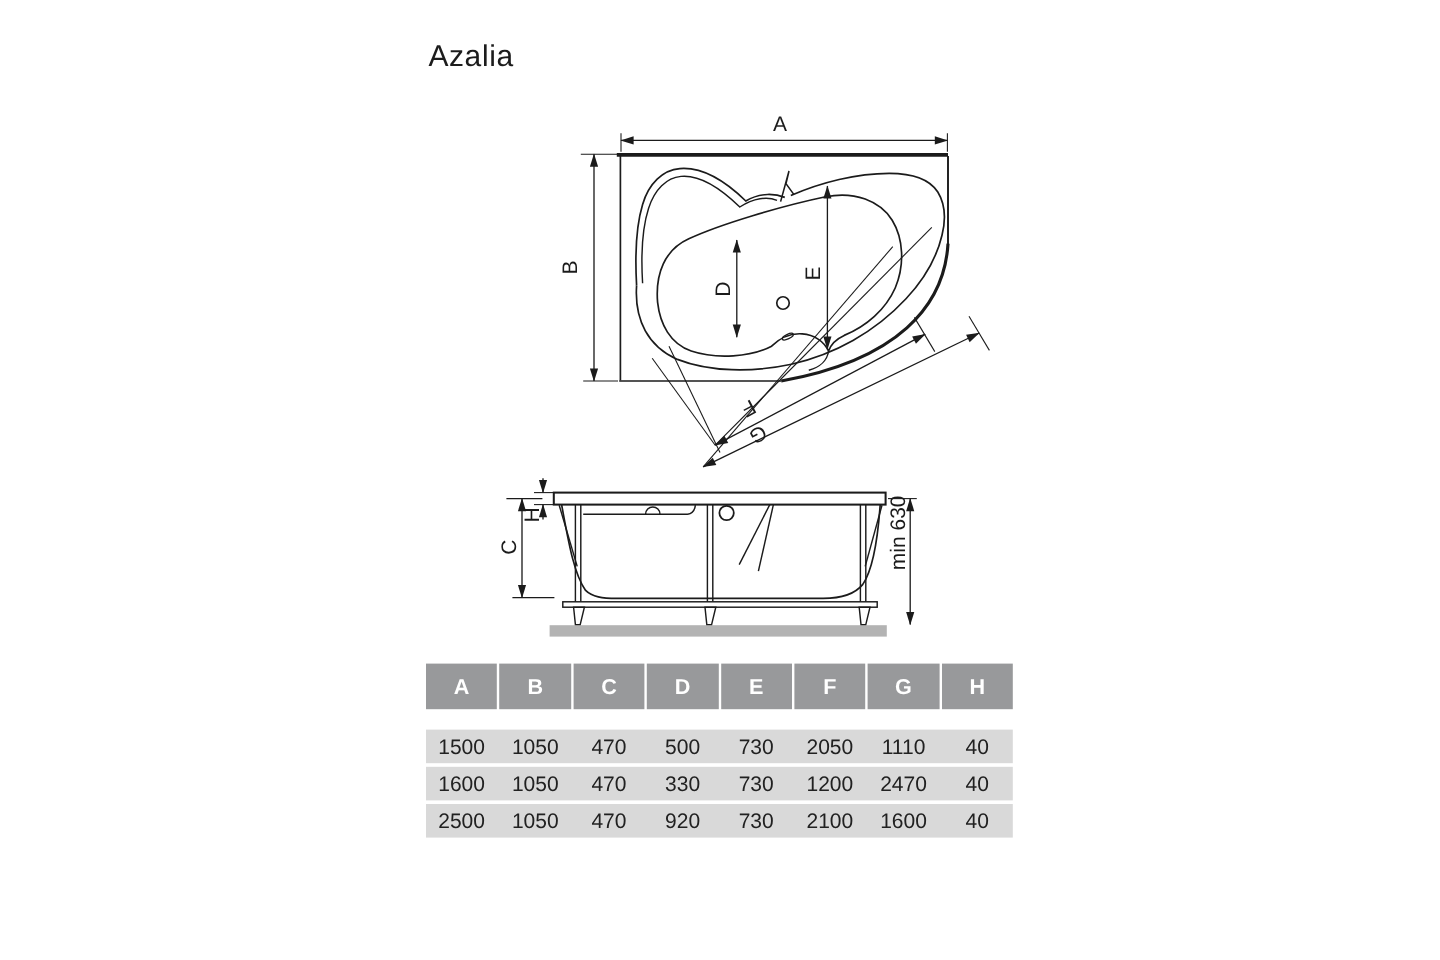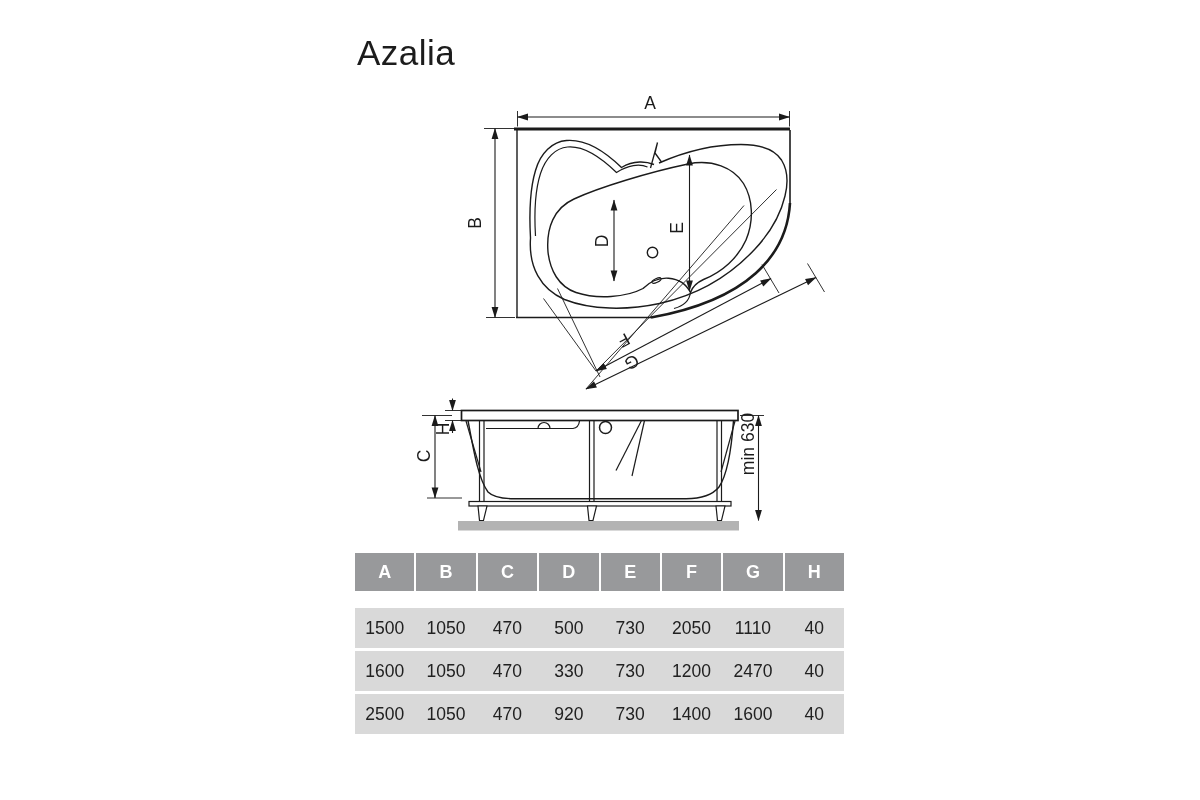--- a/index.html
+++ b/index.html
@@ -2,32 +2,32 @@
 <html><head>
 <meta charset="utf-8">
 <style>
   html,body{margin:0;padding:0;}
   body{
     width:1200px;height:800px;position:relative;background:#ffffff;
     font-family:"Liberation Sans", sans-serif;overflow:hidden;
   }
   .page-title{
     position:absolute;left:357px;top:33px;
-    font-size:35px;font-weight:500;letter-spacing:.5px;color:#1c1c1c;
+    font-size:25px;font-weight:500;letter-spacing:.5px;color:#1c1c1c;
   }
   svg.drawing{position:absolute;left:0;top:0;}
   svg text{font-family:"Liberation Sans",sans-serif;font-size:17.5px;fill:#1b1b1b;}
   .spec{position:absolute;left:355px;top:553px;width:489px;}
   .spec-header{display:grid;grid-template-columns:repeat(8,1fr);column-gap:2px;height:38px;}
   .hcell{
     background:#98999b;color:#ffffff;font-weight:bold;font-size:18px;
     display:flex;align-items:center;justify-content:center;
   }
   .spec-rows{margin-top:17px;display:flex;flex-direction:column;gap:3px;}
-  .srow{background:#d9d9d9;height:40px;display:grid;grid-template-columns:repeat(8,1fr);column-gap:2px;}
+  .srow{background:#d9d9d9;height:28px;display:grid;grid-template-columns:repeat(8,1fr);column-gap:2px;}
   .cell{display:flex;align-items:center;justify-content:center;font-size:17.5px;color:#212121;}
 </style>
 </head>
 <body>
 
 <div class="page-title">Azalia</div>
 
 <svg class="drawing" width="1200" height="800" viewBox="0 0 1200 800">
   <defs>
     <marker id="arw" viewBox="0 0 12 8" refX="11" refY="4" markerWidth="12" markerHeight="8" orient="auto-start-reverse" markerUnits="userSpaceOnUse">
@@ -198,18 +198,18 @@
       <div class="cell">1200</div>
       <div class="cell">2470</div>
       <div class="cell">40</div>
     </div>
     <div class="srow">
       <div class="cell">2500</div>
       <div class="cell">1050</div>
       <div class="cell">470</div>
       <div class="cell">920</div>
       <div class="cell">730</div>
-      <div class="cell">1400</div>
+      <div class="cell">2100</div>
       <div class="cell">1600</div>
       <div class="cell">40</div>
     </div>
   </div>
 </div>
 
 </body></html>

